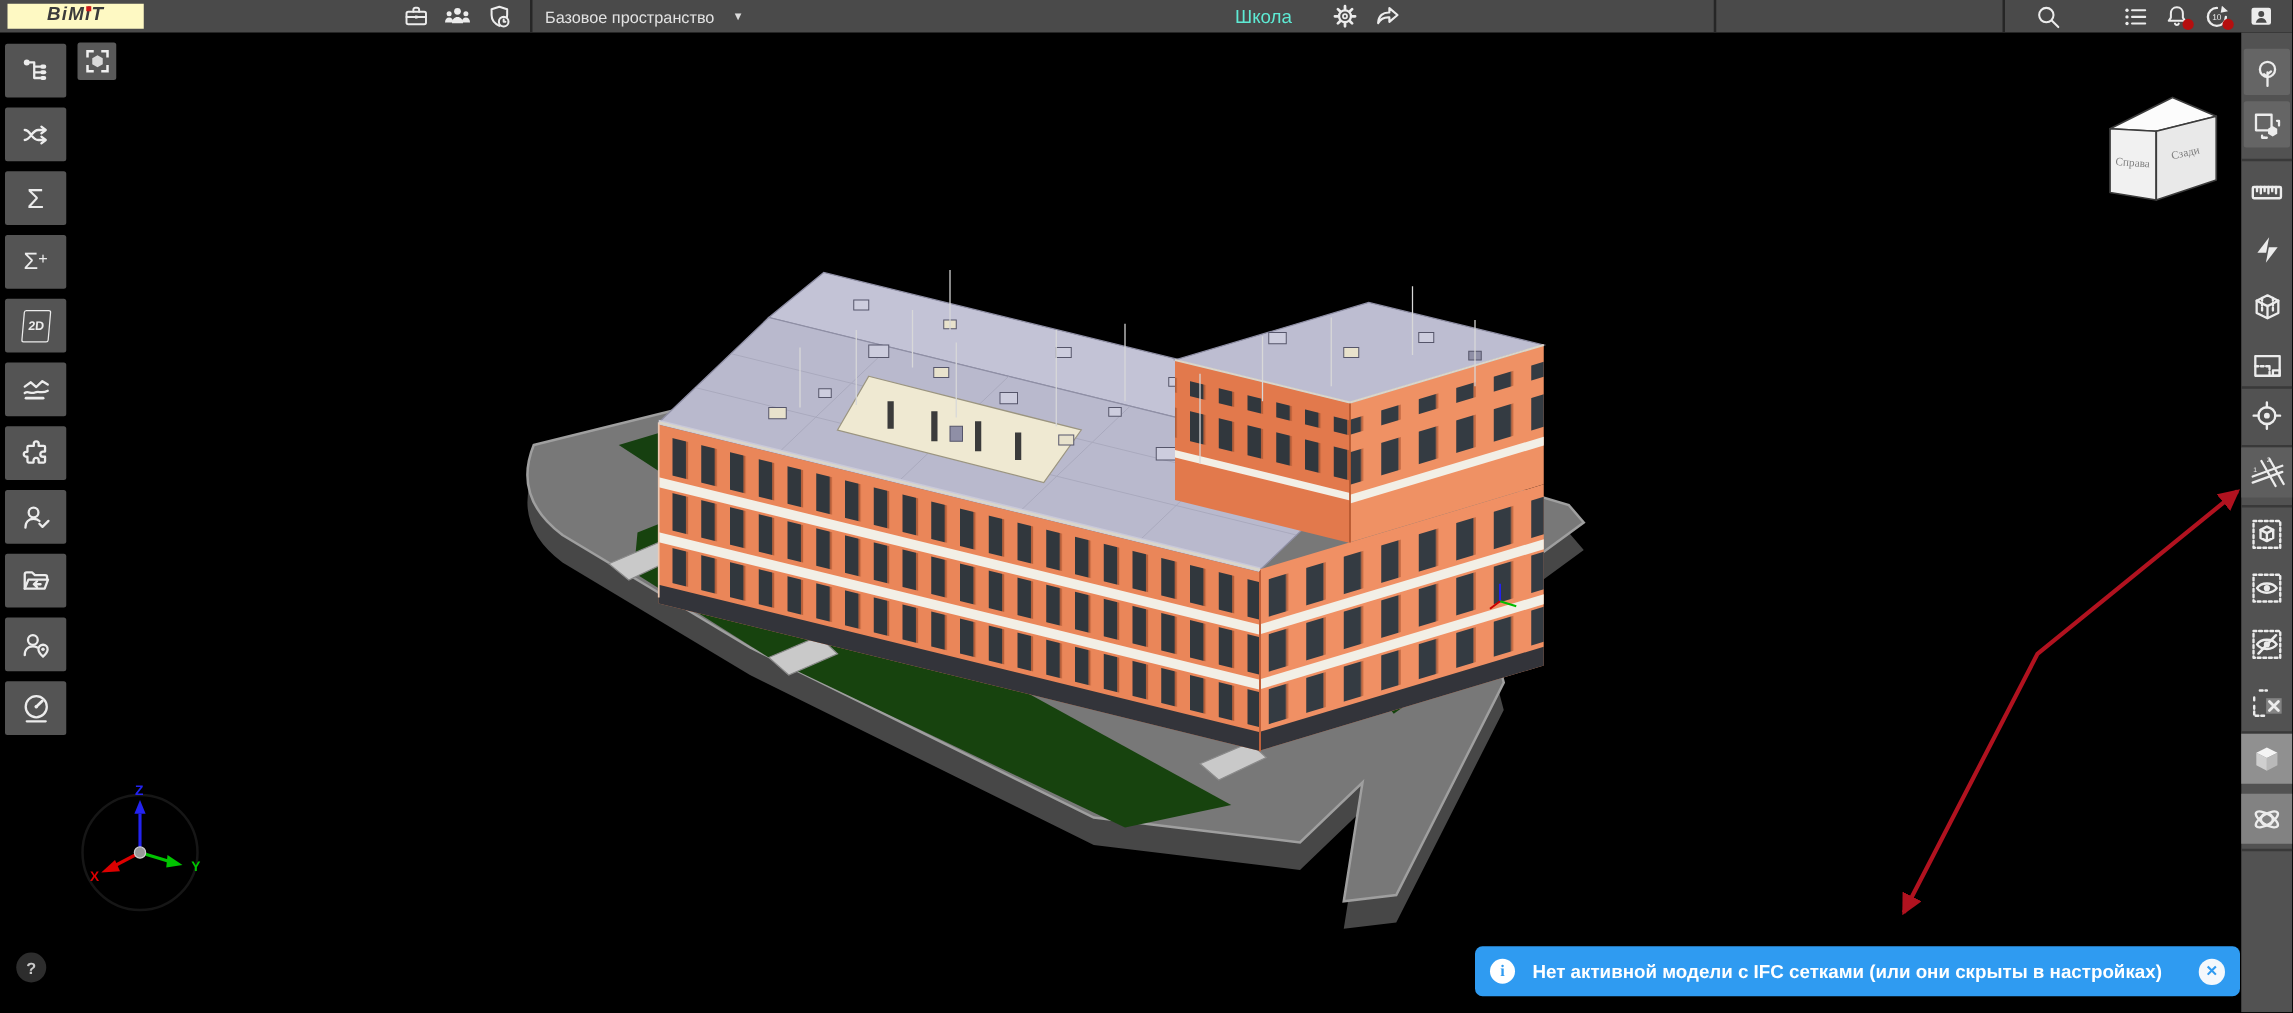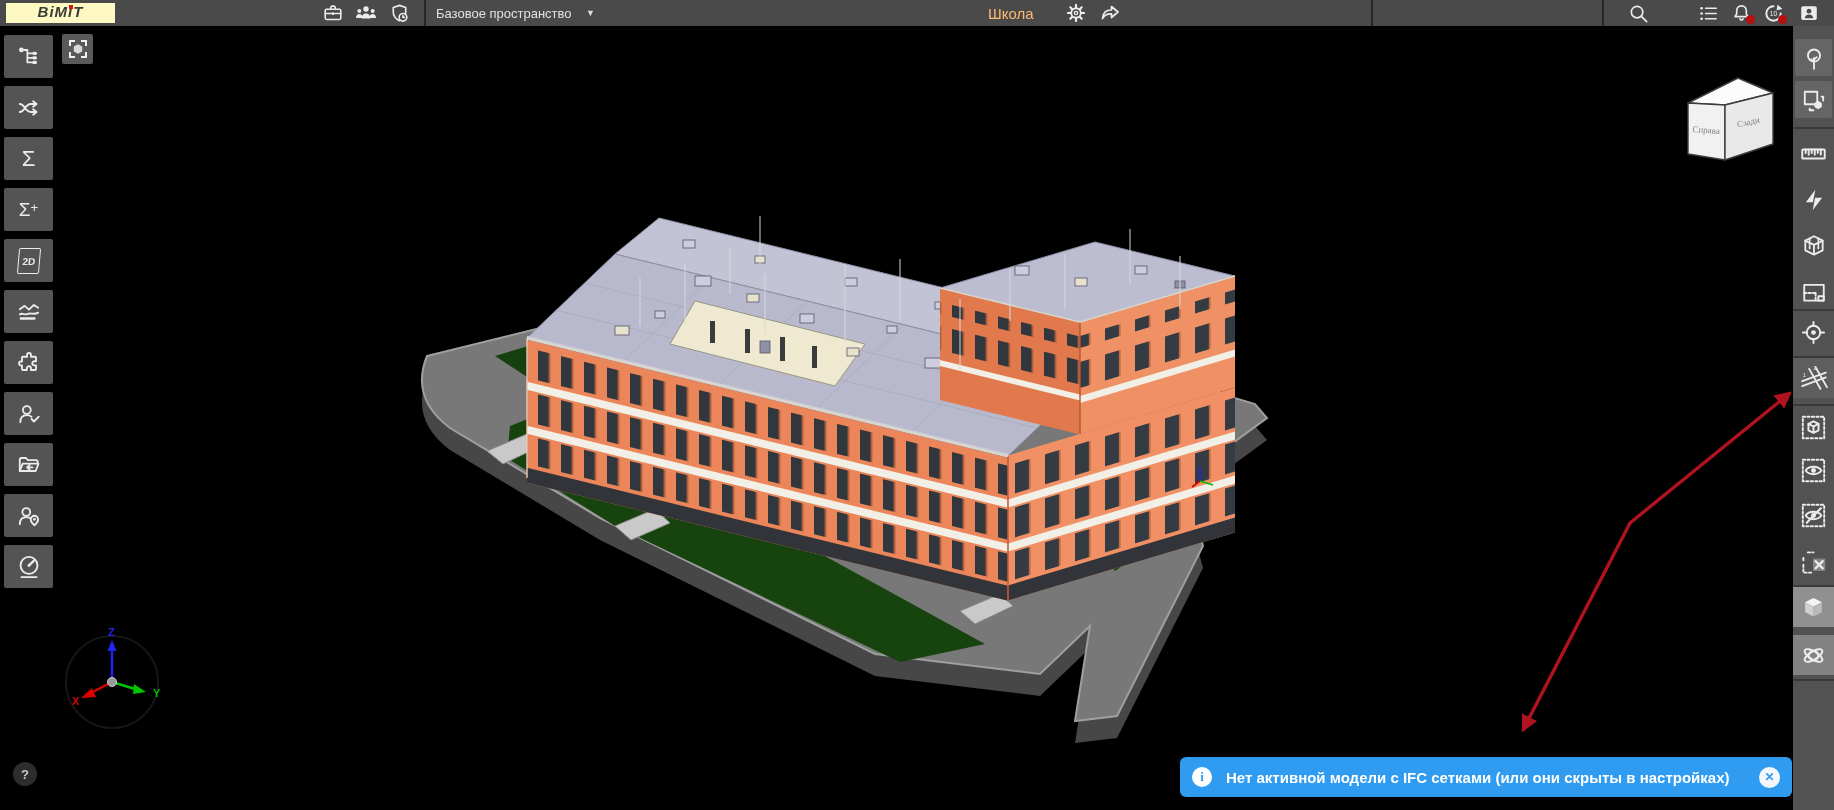--- a/index.html
+++ b/index.html
@@ -10,21 +10,21 @@
   .logo{position:absolute;left:6px;top:3px;width:109px;height:20px;background:#fef9c3;
         display:flex;align-items:flex-start;justify-content:center;font-weight:bold;font-style:italic;
         font-size:15px;color:#3b3b3b;letter-spacing:1px;}
   .logo .idot{position:relative;}
   .logo .idot::after{content:"";position:absolute;left:1px;top:2px;width:4px;height:4px;background:#d01818;}
   .tb-ic{position:absolute;top:1px;width:24px;height:24px;display:flex;align-items:center;justify-content:center;}
   .tb-div{position:absolute;top:0;width:2px;height:26px;background:#262626;}
   .ws-label{position:absolute;left:436px;top:0;height:26px;display:flex;align-items:center;
             color:#e2e2e2;font-size:13px;}
   .ws-caret{position:absolute;left:586px;top:0;height:26px;display:flex;align-items:center;color:#dcdcdc;font-size:9px;}
-  .title{position:absolute;left:988px;top:0;height:26px;display:flex;align-items:center;color:#fdba74;font-size:15px;}
+  .title{position:absolute;left:988px;top:0;height:26px;display:flex;align-items:center;color:#5eead4;font-size:15px;}
   .badge{position:absolute;border-radius:50%;background:#b50f0f;}
   
   .ltb{position:absolute;left:4px;top:35px;width:49px;display:flex;flex-direction:column;gap:8px;z-index:20;}
   .ltb-btn{width:49px;height:43px;background:#545454;border-radius:2px;display:flex;align-items:center;justify-content:center;color:#ececec;}
   .sig{font-size:22px;line-height:1;color:#ececec;}
   .sigp{font-size:19px;line-height:1;color:#ececec;}
   .plus{font-size:13px;vertical-align:4px;}
   .twod{width:20px;height:24px;border:1.7px solid #ececec;border-radius:2px;transform:skewX(-5deg);
         display:flex;align-items:center;justify-content:center;font-size:10px;font-weight:bold;color:#ececec;}
   

